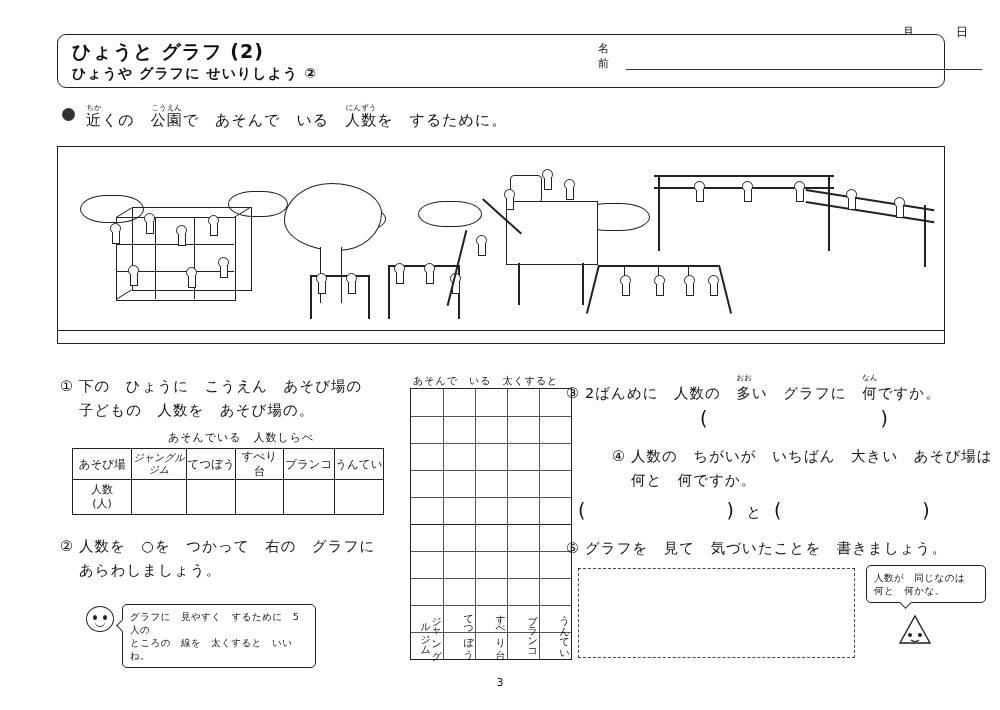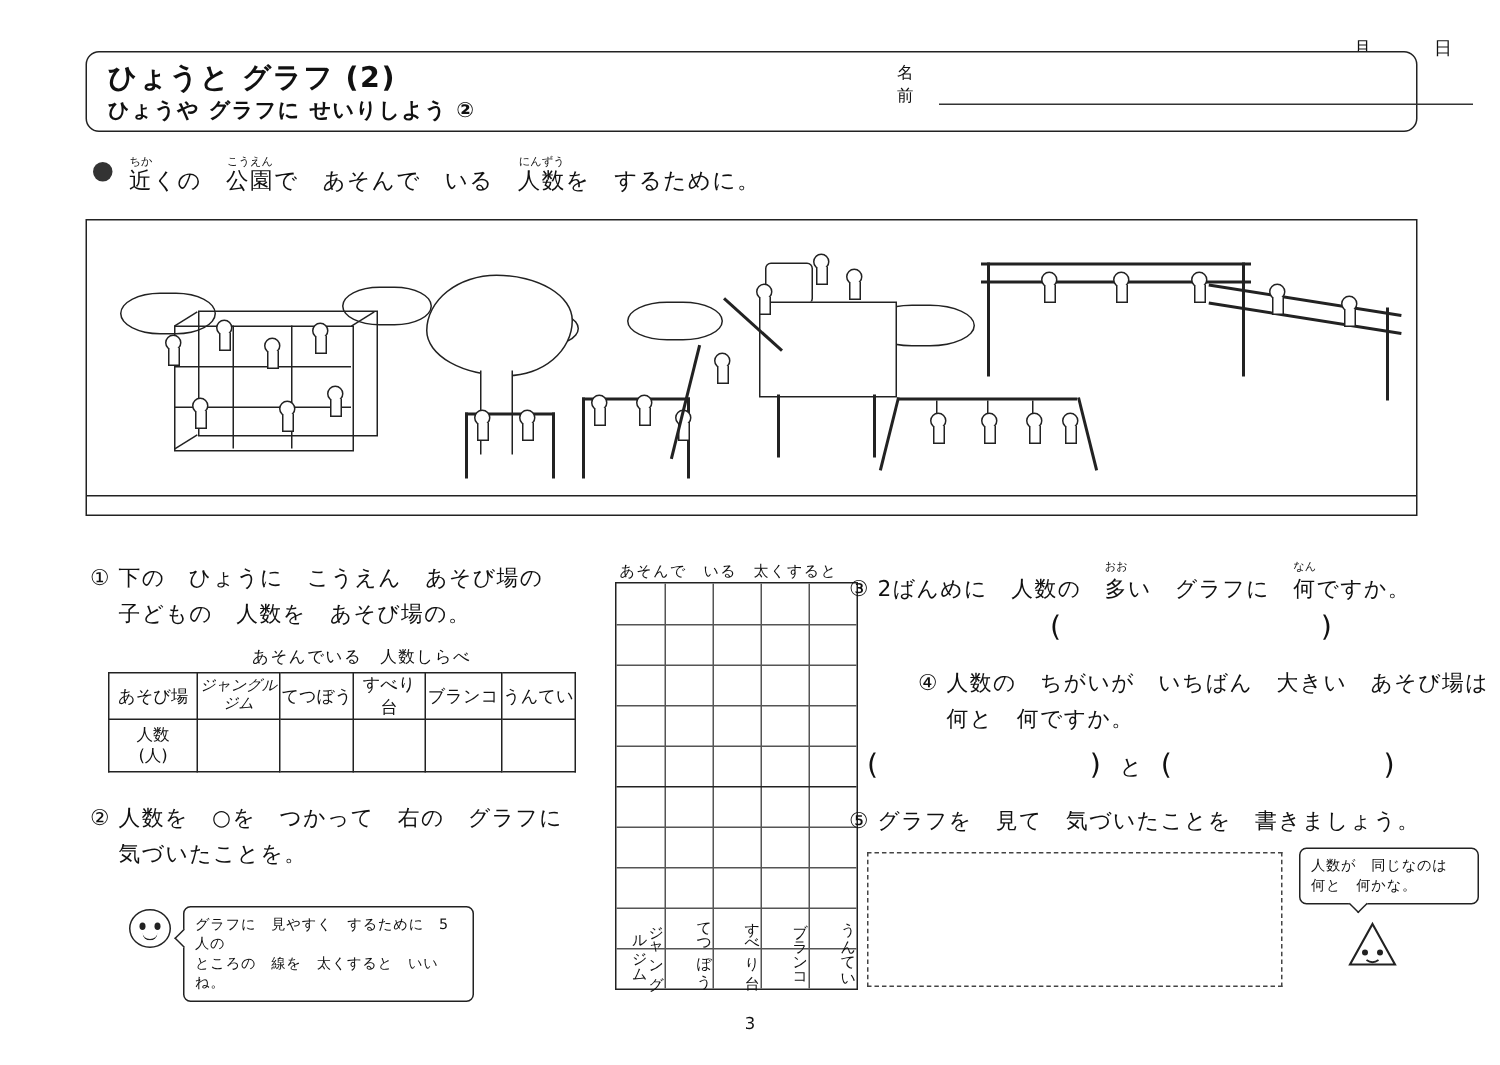--- a/index.html
+++ b/index.html
@@ -313,21 +313,21 @@
       <td></td>
       <td></td>
       <td></td>
       <td></td>
     </tr>
   </tbody>
     </table>
 
   <div class="q" style="left:60px;top:534px;width:340px;">
     <span class="qnum">②</span><span>人数を　○を　つかって　右の　グラフに</span><br>
-    <span style="margin-left:19px;">気づいたことを。</span>
+    <span style="margin-left:19px;">あらわしましょう。</span>
   </div>
 
   <div class="mascot" style="left:86px;top:606px;">
     <div class="face">
       <div class="eye" style="left:6px;"></div>
       <div class="eye" style="left:16px;"></div>
       <div class="mouth"></div>
     </div>
   </div>
   <div class="bubble b1" style="left:122px;top:604px;width:178px;">

